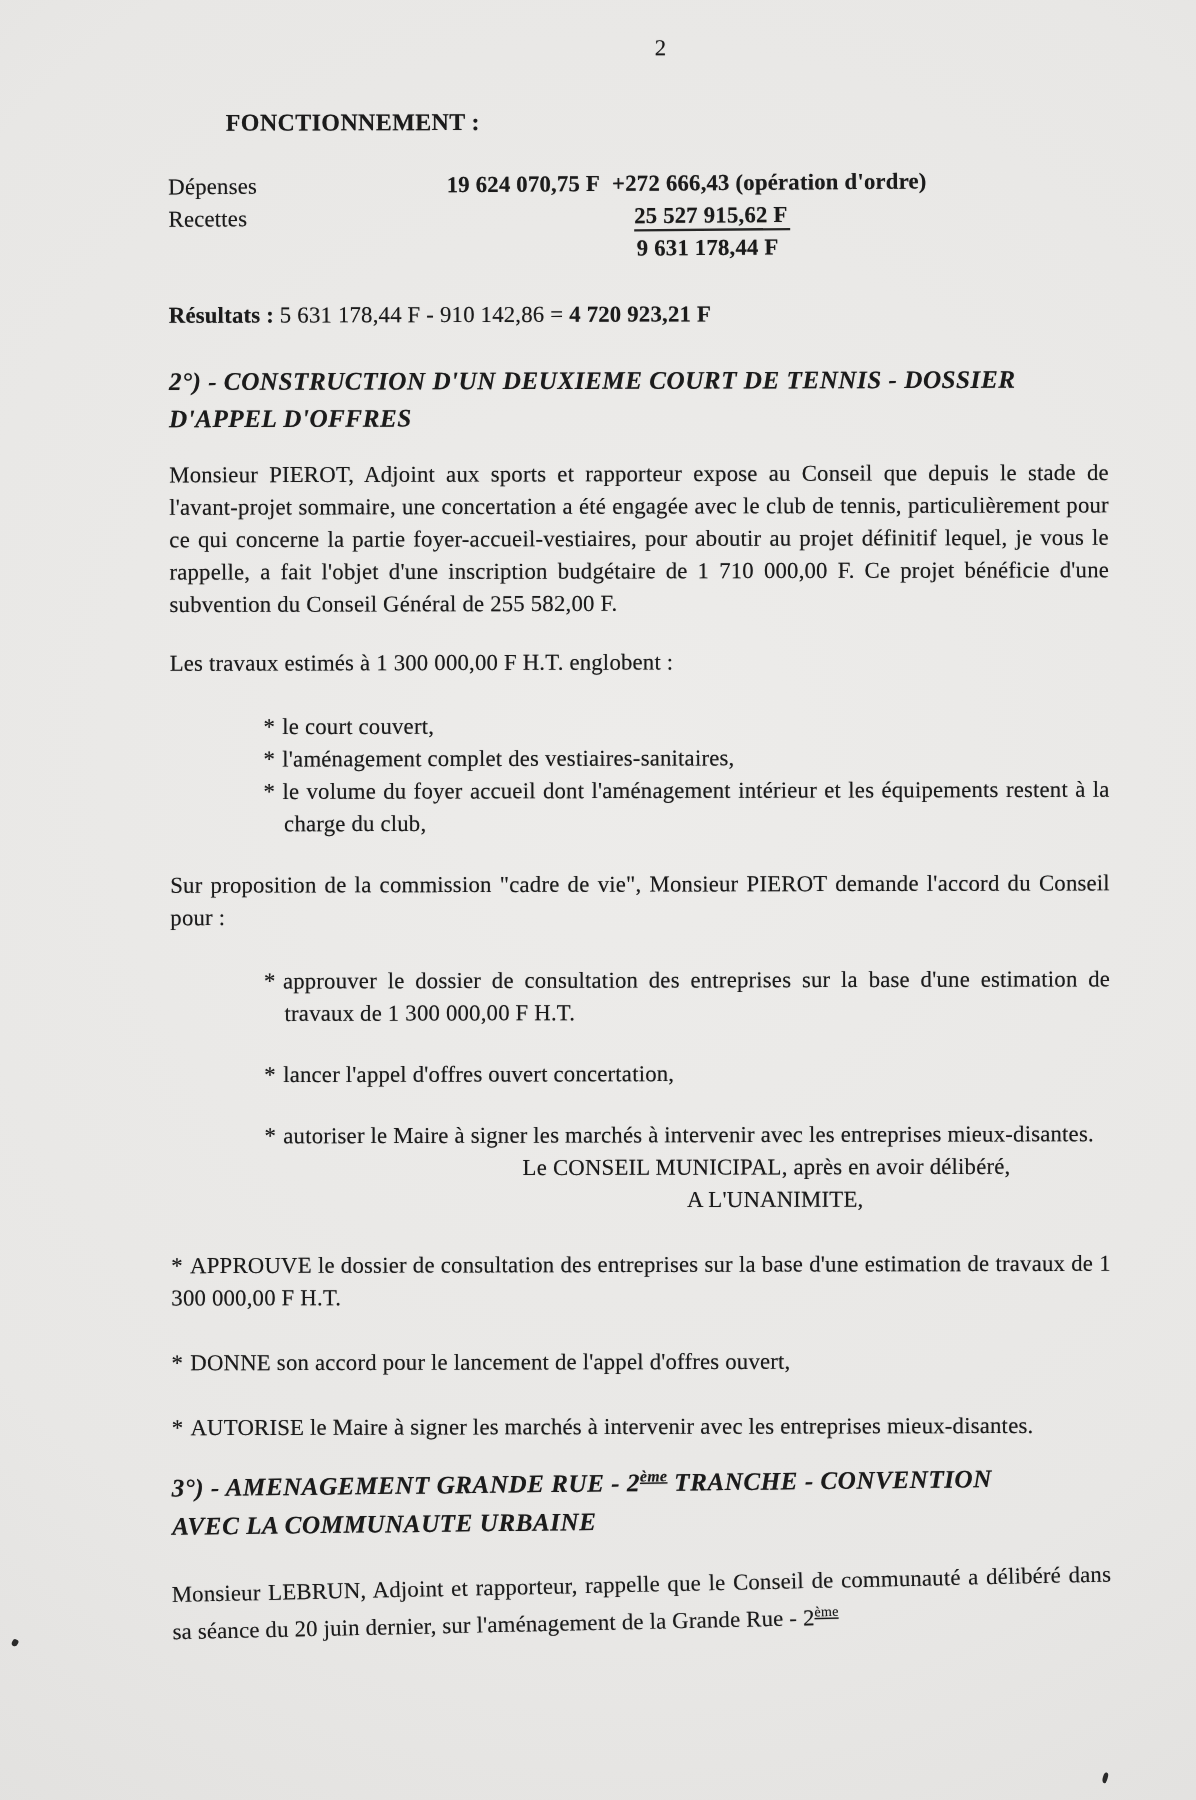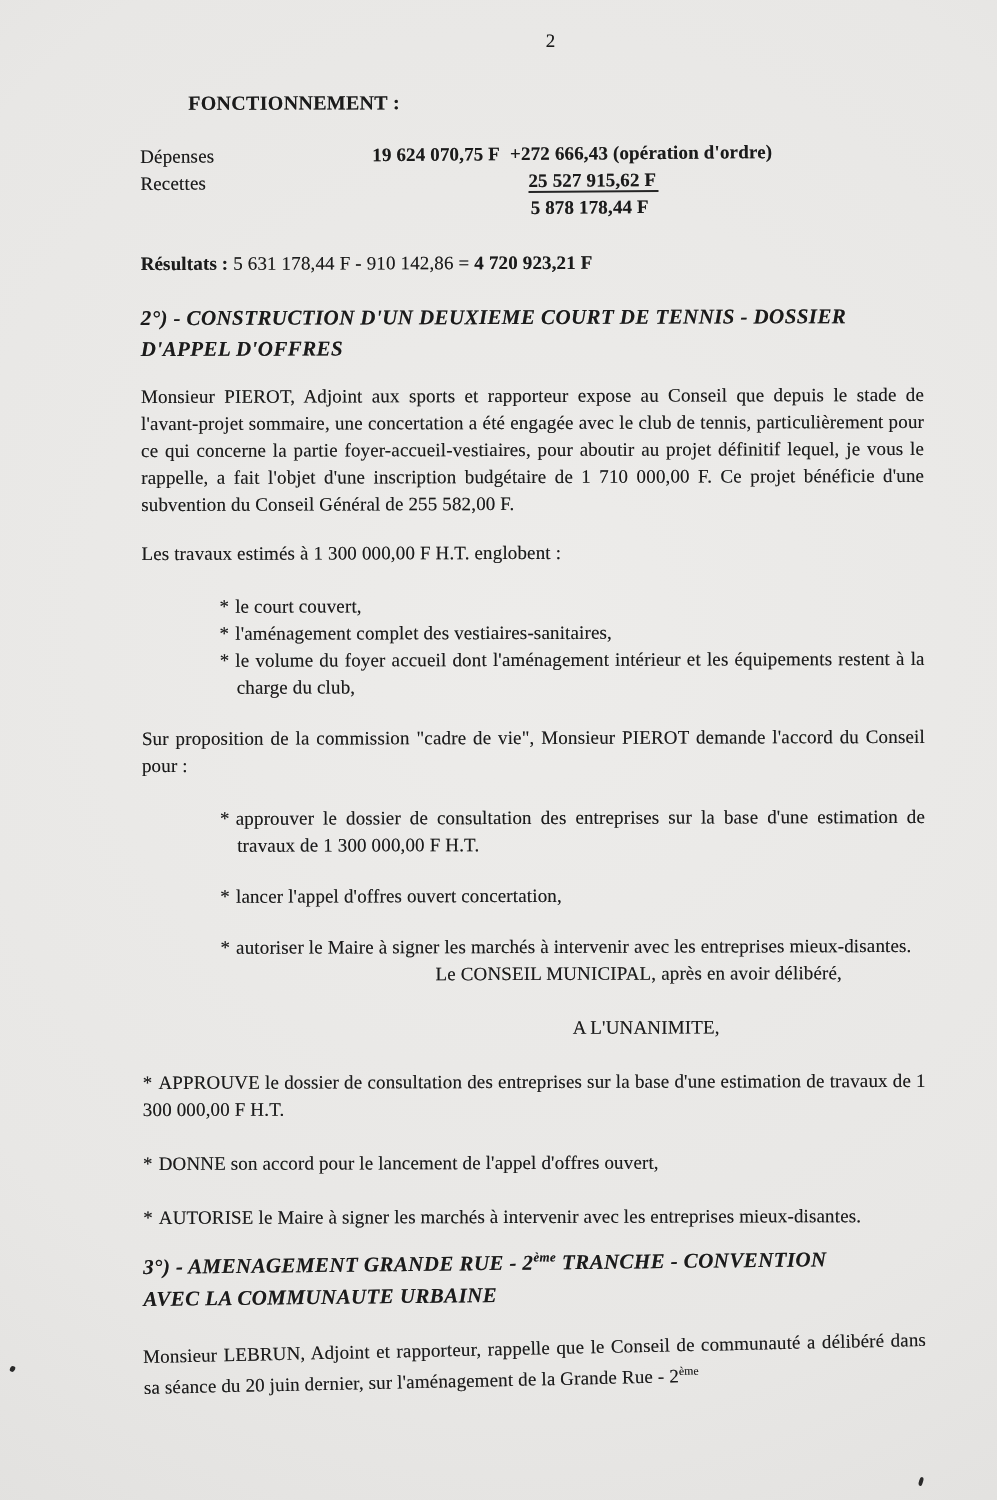--- a/index.html
+++ b/index.html
@@ -38,29 +38,29 @@
   .para{text-align:justify;margin-bottom:22px;}
   .para-tight{margin-bottom:26px;}
   .b-list{margin-left:78px;margin-bottom:24px;}
   .b-item{padding-left:17px;text-indent:-17px;text-align:justify;}
   .b-item + .b-item{margin-top:0;}
   .d-list{margin-left:78px;margin-bottom:0;}
   .d-item{padding-left:17px;text-indent:-17px;text-align:justify;max-width:705px;}
   .d-item + .d-item{margin-top:24px;}
   .marker{padding-right:6px;}
   .delib{margin-left:293px;}
-  .unanim{margin-left:430px;margin-top:27px;}
+  .unanim{margin-left:430px;}
   .res-item{text-align:justify;margin-top:27px;}
   .h3-block{margin-top:20px;transform:rotate(-0.5deg);transform-origin:left center;}
   .h3-block .heading{margin-bottom:0;line-height:32px;}
   .lebrun{
     margin-top:26px;text-align:justify;line-height:31px;
     transform:rotate(-1.1deg);transform-origin:left center;
   }
-  sup{font-size:0.62em;vertical-align:super;line-height:0;}
+  sup{font-size:0.62em;vertical-align:super;line-height:0;text-decoration:underline;}
   .speck{position:absolute;background:#2a2a2a;border-radius:50% 40% 60% 50%;}
   .speck-1{left:10px;top:1366px;width:5px;height:6px;transform:rotate(25deg);}
   .speck-2{left:919px;top:1477px;width:4px;height:9px;transform:rotate(18deg);border-radius:60% 60% 40% 70%;}
 </style>
 </head>
 <body>
 
 <div class="page">
   <div class="content">
 
@@ -69,21 +69,21 @@
     <div class="h-fonct">FONCTIONNEMENT :</div>
 
     <div class="fin">
       <div class="fin-row">
         <span class="fin-label">Dépenses</span><span class="fin-val">19 624 070,75 F</span><span class="fin-note">+272 666,43 (opération d'ordre)</span>
       </div>
       <div class="fin-row">
         <span class="fin-label">Recettes</span><span class="fin-v2">25 527 915,62 F</span>
       </div>
       <div class="fin-row fin-row3">
-        <span class="fin-val">5 878 178,44 F</span>
+        <span class="fin-val">9 631 178,44 F</span>
       </div>
     </div>
 
     <div class="resline">
       <span class="bold">Résultats :</span>
       <span>5 631 178,44 F - 910 142,86 =</span>
       <span class="bold">4 720 923,21 F</span>
     </div>
 
     <div class="heading">

